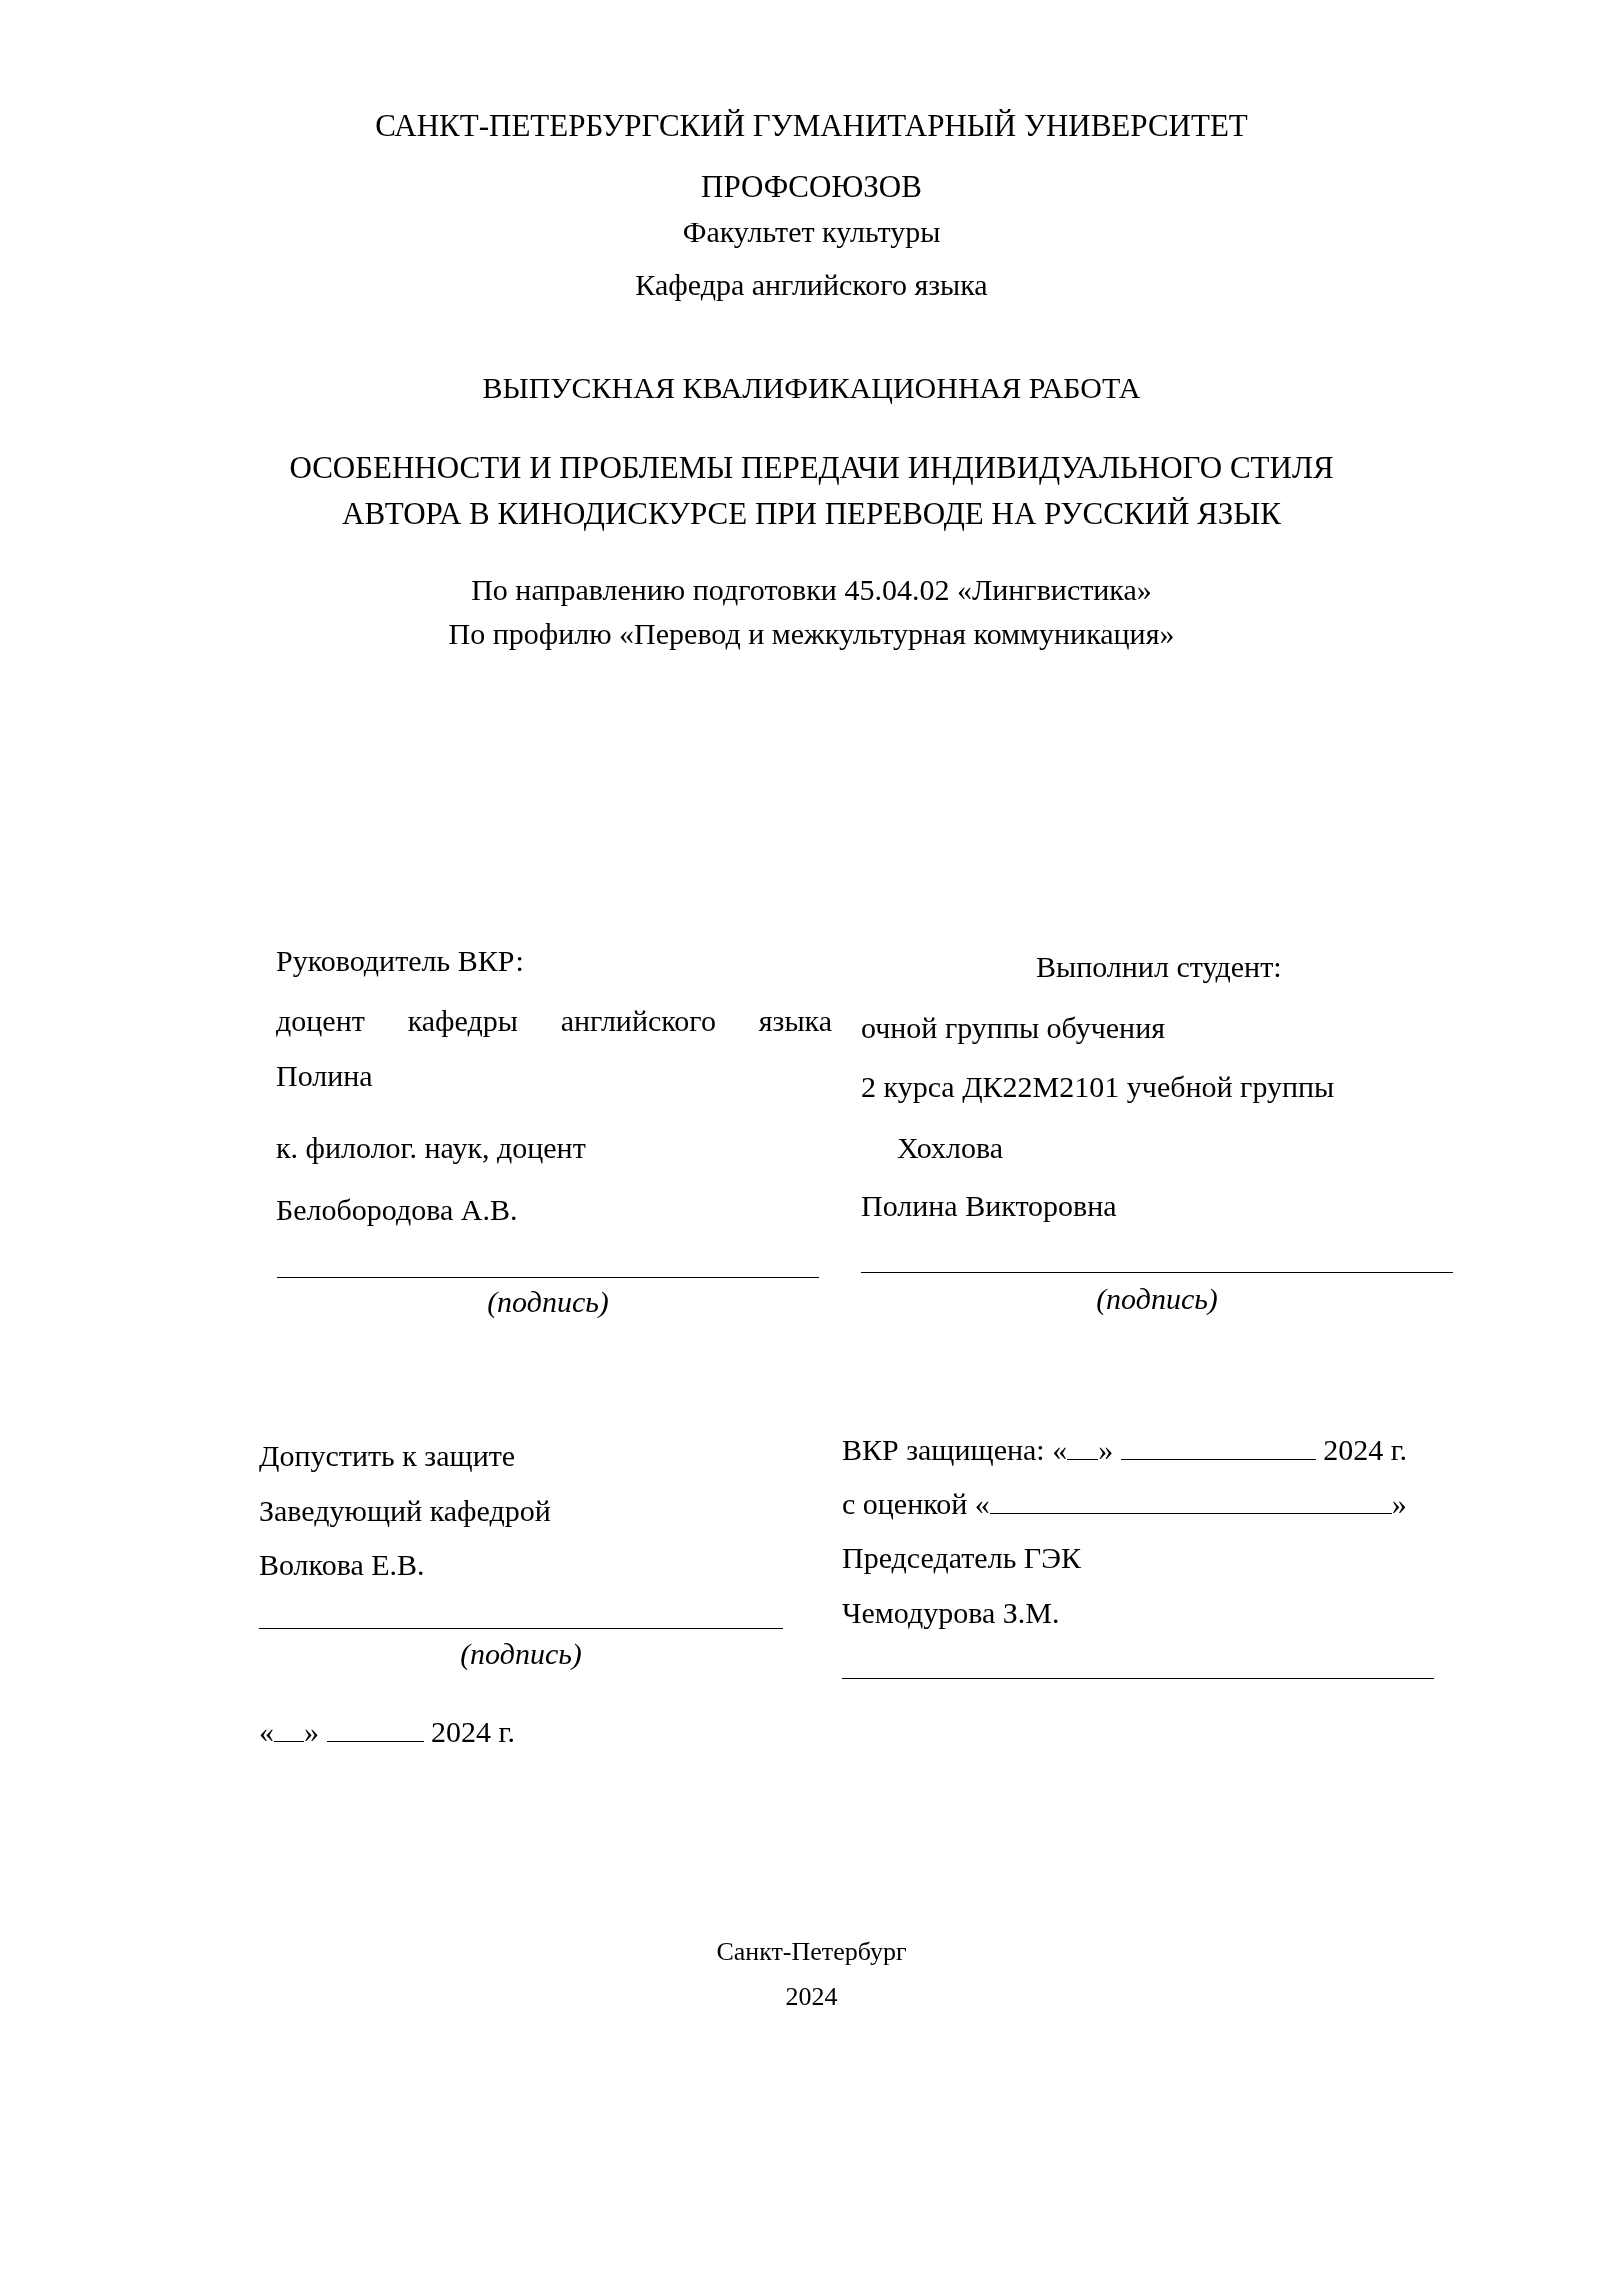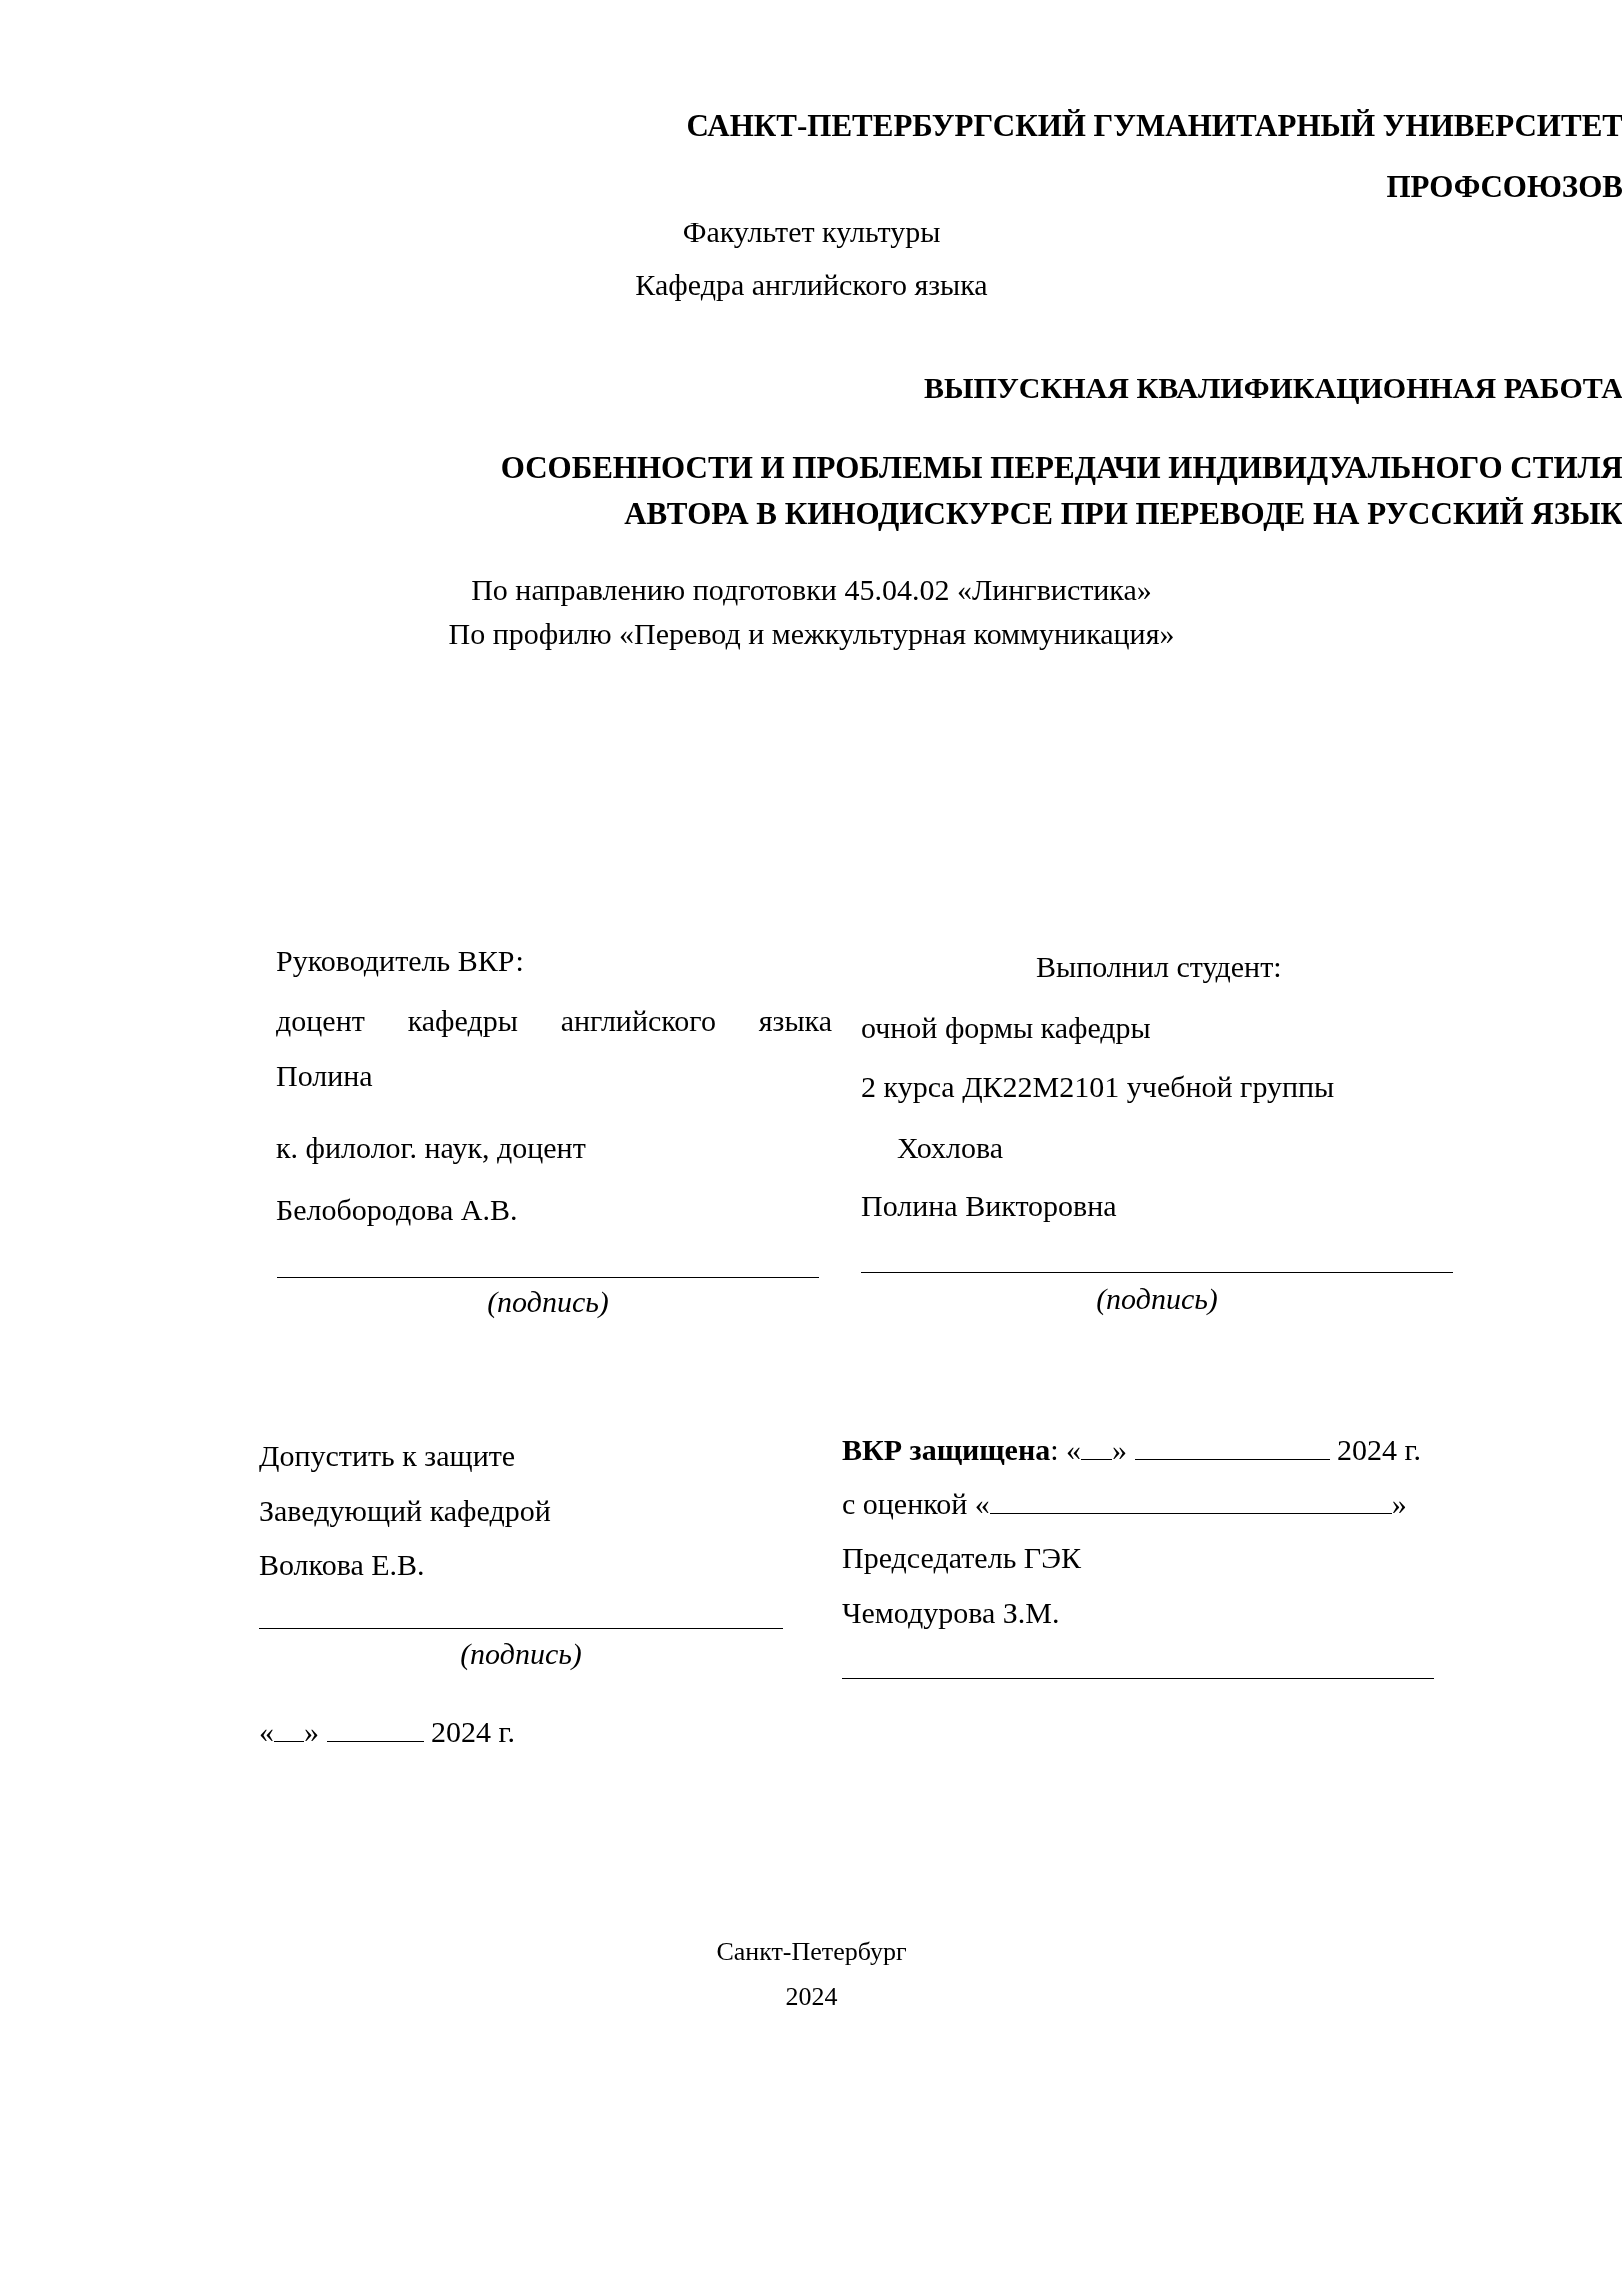--- a/index.html
+++ b/index.html
@@ -3,21 +3,21 @@
   <meta charset="utf-8">
   <style>
     html, body { margin: 0; padding: 0; background: #ffffff; }
     body {
       width: 1623px; height: 2295px; position: relative; overflow: hidden;
       font-family: "Liberation Serif", "DejaVu Serif", serif;
       color: #000000;
     }
     .abs { position: absolute; white-space: nowrap; line-height: 1; }
     .center { left: 0; width: 1623px; text-align: center; }
-    .bold { font-weight: bold; text-align: right; }
+    .bold { font-weight: normal; }
     .ital { font-style: italic; }
     .t40 { font-size: 31px; }
     .t38 { font-size: 30px; }
     .t46 { font-size: 26px; }
     .uline { display: inline-block; border-bottom: 1.6px solid #000; vertical-align: baseline; }
     .sigline { position: absolute; border-top: 1.6px solid #000; height: 0; }
     .just { text-align: justify; text-align-last: justify; white-space: normal; }
   </style>
 </head>
 <body>
@@ -40,21 +40,21 @@
   <div class="abs t38 just" style="left:276px; top:1006px; width:556px;">доцент кафедры английского языка</div>
   <div class="abs t38" style="left:276px; top:1061px;">Полина</div>
   <div class="abs t38" style="left:276px; top:1133px;">к. филолог. наук, доцент</div>
   <div class="abs t38" style="left:276px; top:1195px;">Белобородова А.В.</div>
   <div class="sigline" style="left:277px; top:1277px; width:542px;"></div>
   <div class="abs t38 ital" style="left:277px; width:542px; text-align:center; top:1287px;">(подпись)</div>
 </div>
 
 <div>
   <div class="abs t38" style="left:1036px; top:952px;">Выполнил студент:</div>
-  <div class="abs t38" style="left:861px; top:1013px;">очной формы кафедры</div>
+  <div class="abs t38" style="left:861px; top:1013px;">очной группы обучения</div>
   <div class="abs t38" style="left:861px; top:1072px;">2 курса ДК22М2101 учебной группы</div>
   <div class="abs t38" style="left:861px; top:1133px;margin-left:36px;">Хохлова</div>
   <div class="abs t38" style="left:861px; top:1191px;">Полина Викторовна</div>
   <div class="sigline" style="left:861px; top:1272px; width:592px;"></div>
   <div class="abs t38 ital" style="left:861px; width:592px; text-align:center; top:1284px;">(подпись)</div>
 </div>
 
 <div>
   <div class="abs t38" style="left:259px; top:1441px;">Допустить к защите</div>
   <div class="abs t38" style="left:259px; top:1496px;">Заведующий кафедрой</div>

